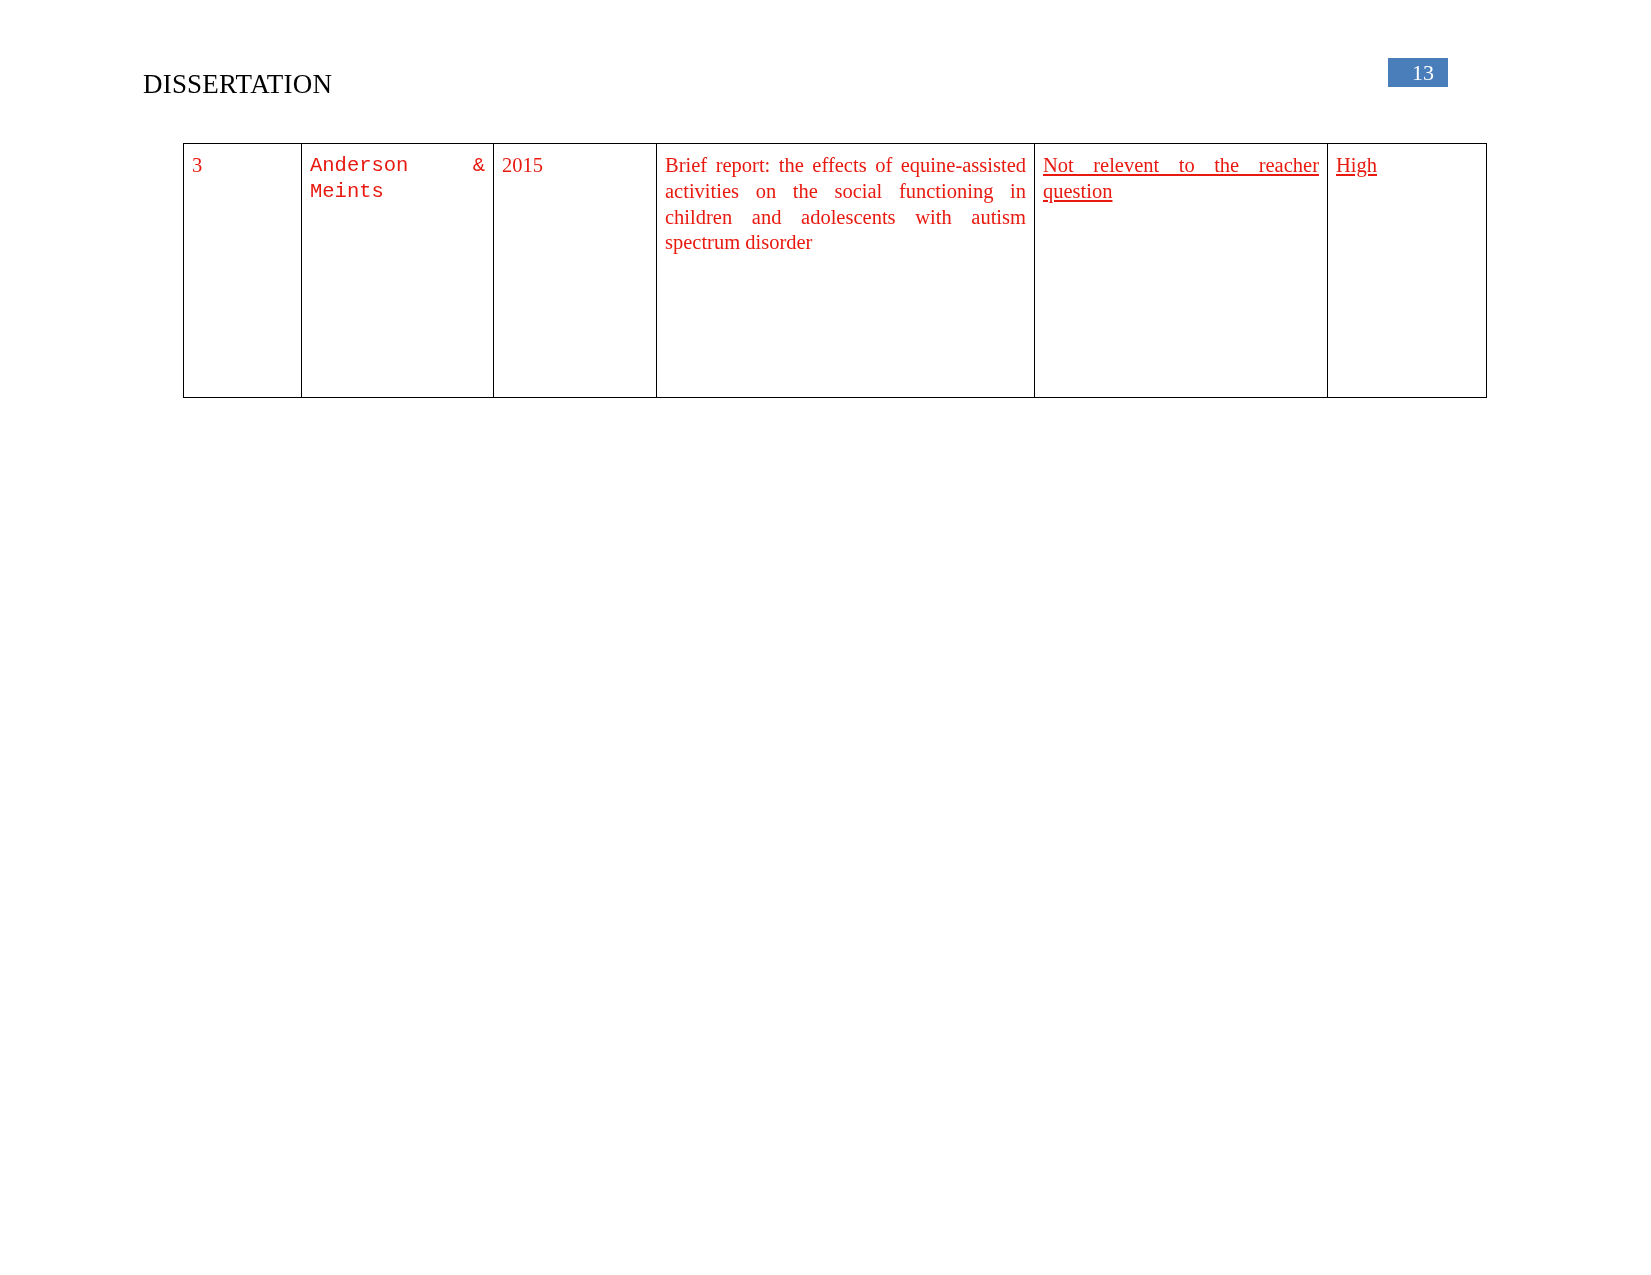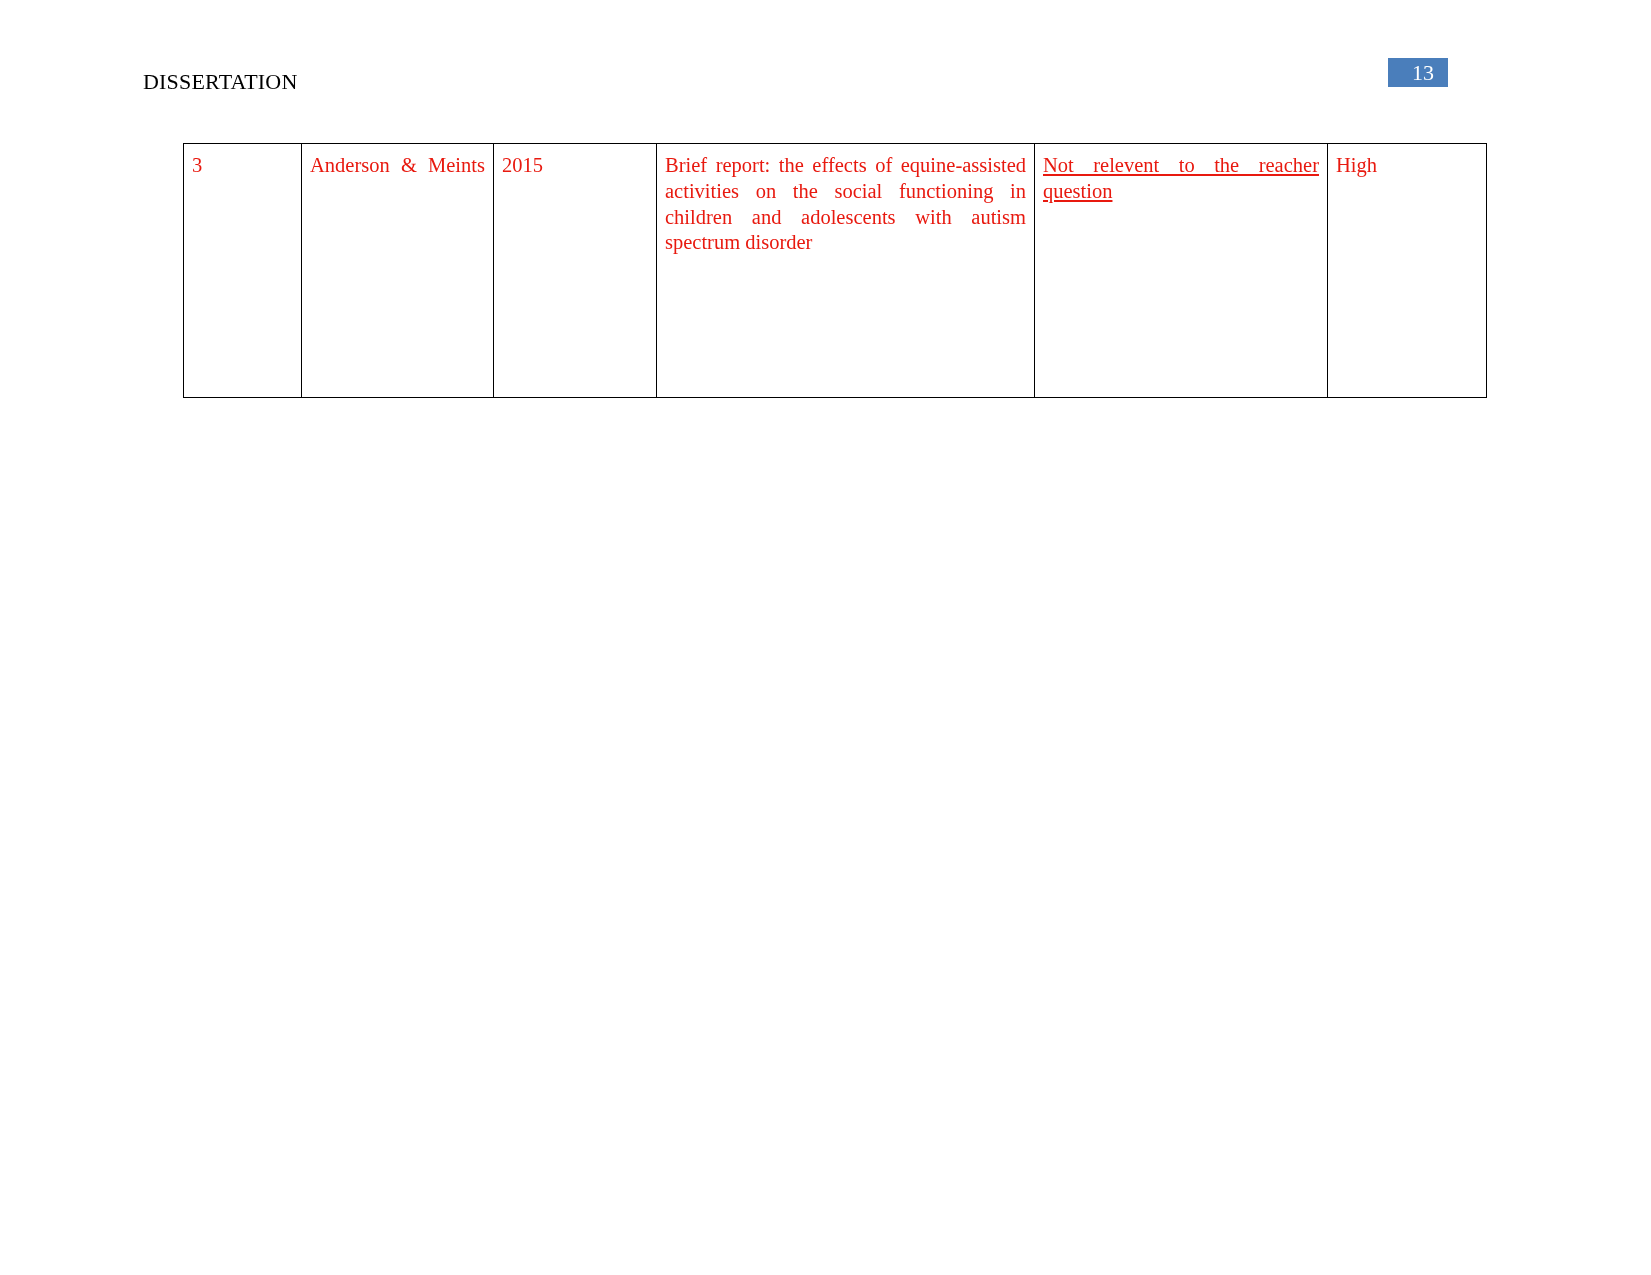--- a/index.html
+++ b/index.html
@@ -20,21 +20,21 @@
     position: absolute;
     inset: 0;
     background: #ffffff;
   }
 
   
   .running-header {
     position: absolute;
     left: 143px;
     top: 70px;
-    font-size: 22px;
+    font-size: 27px;
     line-height: 1.1;
     color: #000000;
     letter-spacing: 0.2px;
     white-space: nowrap;
   }
 
   
   .page-number-badge {
     position: absolute;
     left: 1388px;
@@ -76,25 +76,25 @@
     text-align: justify;
     text-justify: inter-word;
     -webkit-hyphens: none;
     hyphens: none;
     word-spacing: 0;
     overflow: hidden;
   }
 
   
   .col-index   { width: 101px; }
-  .col-authors { width: 175px; }
+  .col-authors { width: 175px; font-family: Liberation Mono, monospace; }
   .col-year    { width: 146px; }
   .col-title   { width: 361px; }
   .col-reason  { width: 276px; text-decoration: underline; }
-  .col-quality { width: 142px; }
+  .col-quality { width: 142px; text-decoration: underline; }
 
   
   .cell-text {
     margin: 0;
     text-align: justify;
     text-justify: inter-word;
   }
   .cell-text.stretch-all {
     text-align-last: justify;
   }

